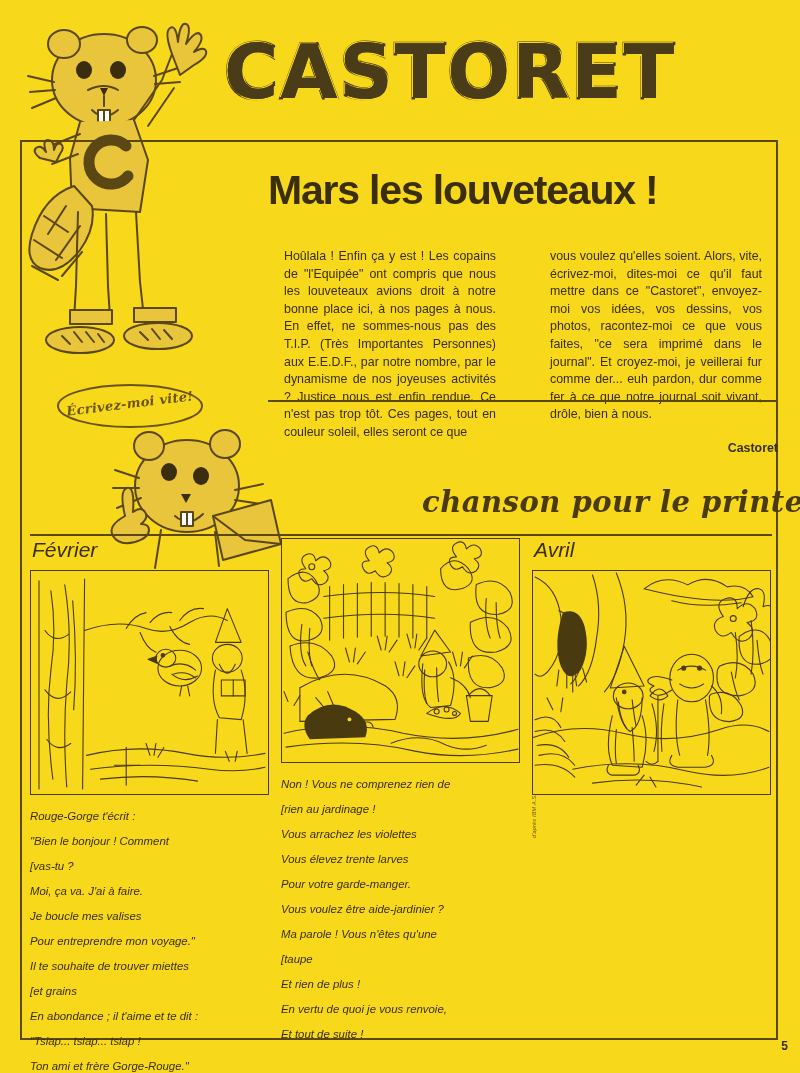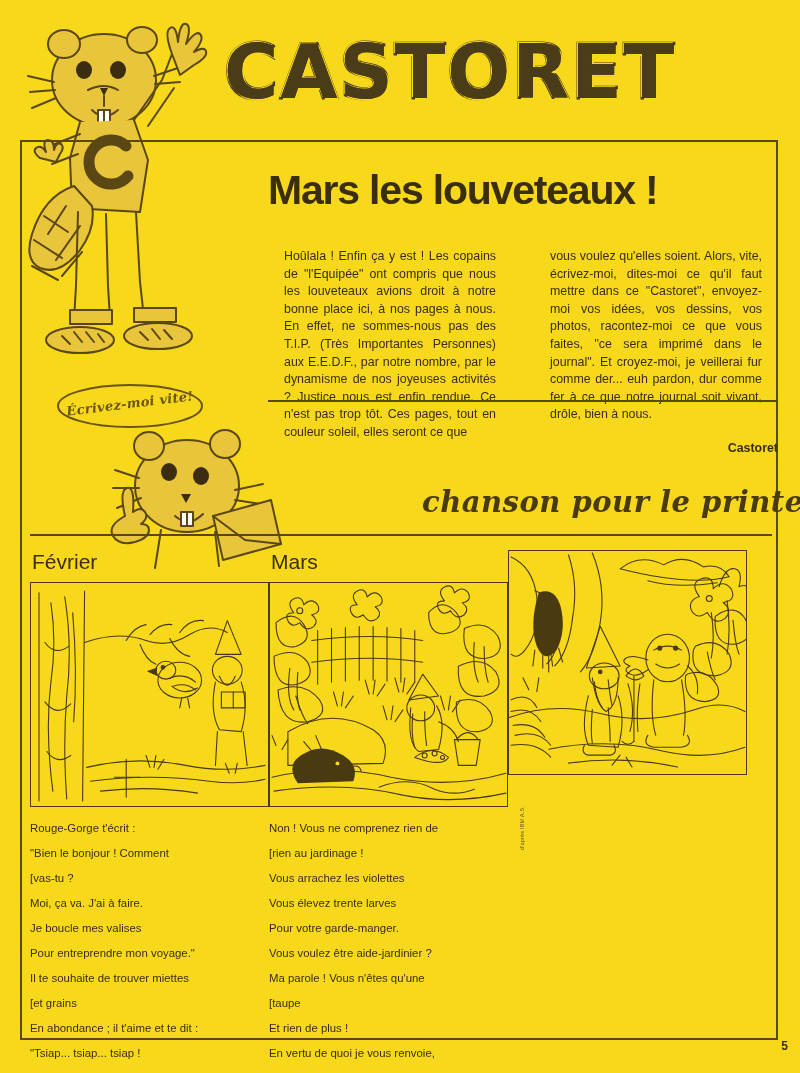--- a/index.html
+++ b/index.html
@@ -90,23 +90,23 @@
     white-space:nowrap;
   }
 
   .rule2{
     position:absolute;left:8px;top:392px;width:742px;
     height:2px;background:#5a4714;
   }
 
   
   .months{
-    position:absolute;left:8px;top:408px;
+    position:absolute;left:8px;top:396px;
     width:742px;height:480px;
-    display:flex;
+    display:flex;gap:12px;font-style:italic;
   }
   .mcol{width:239px;position:relative;}
   .mtitle{
     font-size:21px;color:#3a2e0c;
     margin:0 0 8px 2px;
     font-weight:normal;
   }
   .panel{
     width:100%;height:225px;
     border:1.5px solid #4a3a10;
@@ -300,21 +300,20 @@
 Pour entreprendre mon voyage."
 Il te souhaite de trouver miettes
 [et grains
 En abondance ; il t'aime et te dit :
 "Tsiap... tsiap... tsiap !
 Ton ami et frère Gorge-Rouge."</div>
       </div>
 
       <div class="mcol">
         <div class="credit">d'après IBM A.S.</div>
-        <div class="mtitle">Mars</div>
         <div class="panel">
           <svg viewBox="0 0 239 225">
             <g fill="none" stroke="#4a3a10" stroke-width="1.1" stroke-linecap="round" stroke-linejoin="round">
 
               <path d="M48 48 v54 M62 46 v54 M76 45 v54 M90 44 v54 M104 44 v54 M118 45 v54 M132 46 v54 M146 48 v52"></path>
               <path d="M42 58 q60 -8 112 0 M42 80 q60 -8 112 0"></path>
 
               <path d="M6 40 q18 -14 28 2 q10 16 -8 22 q-20 4 -20 -24 z"></path>
               <path d="M4 74 q22 -10 34 6 q8 16 -10 22 q-24 6 -24 -28 z"></path>
               <path d="M20 86 q-4 30 4 42 M28 90 q-2 26 2 38"></path>
@@ -373,20 +372,21 @@
 Pour votre garde-manger.
 Vous voulez être aide-jardinier ?
 Ma parole ! Vous n'êtes qu'une
 [taupe
 Et rien de plus !
 En vertu de quoi je vous renvoie,
 Et tout de suite !</div>
       </div>
 
       <div class="mcol">
+        <div class="mtitle">Avril</div>
         <div class="panel">
           <svg viewBox="0 0 239 225">
             <g fill="none" stroke="#4a3a10" stroke-width="1.1" stroke-linecap="round" stroke-linejoin="round">
 
               <path d="M112 18 q20 -16 44 -4 q20 -12 40 2 q18 -4 26 10 q-40 10 -110 -8 z"></path>
               <path d="M140 30 q30 8 70 2"></path>
 
               <path d="M2 6 q22 10 26 40 q4 34 -12 54 q-8 10 -14 4"></path>
               <path d="M26 40 q18 6 22 34 q4 26 -10 40"></path>
               <path d="M60 4 q10 30 4 64 q-4 34 -18 48"></path>

